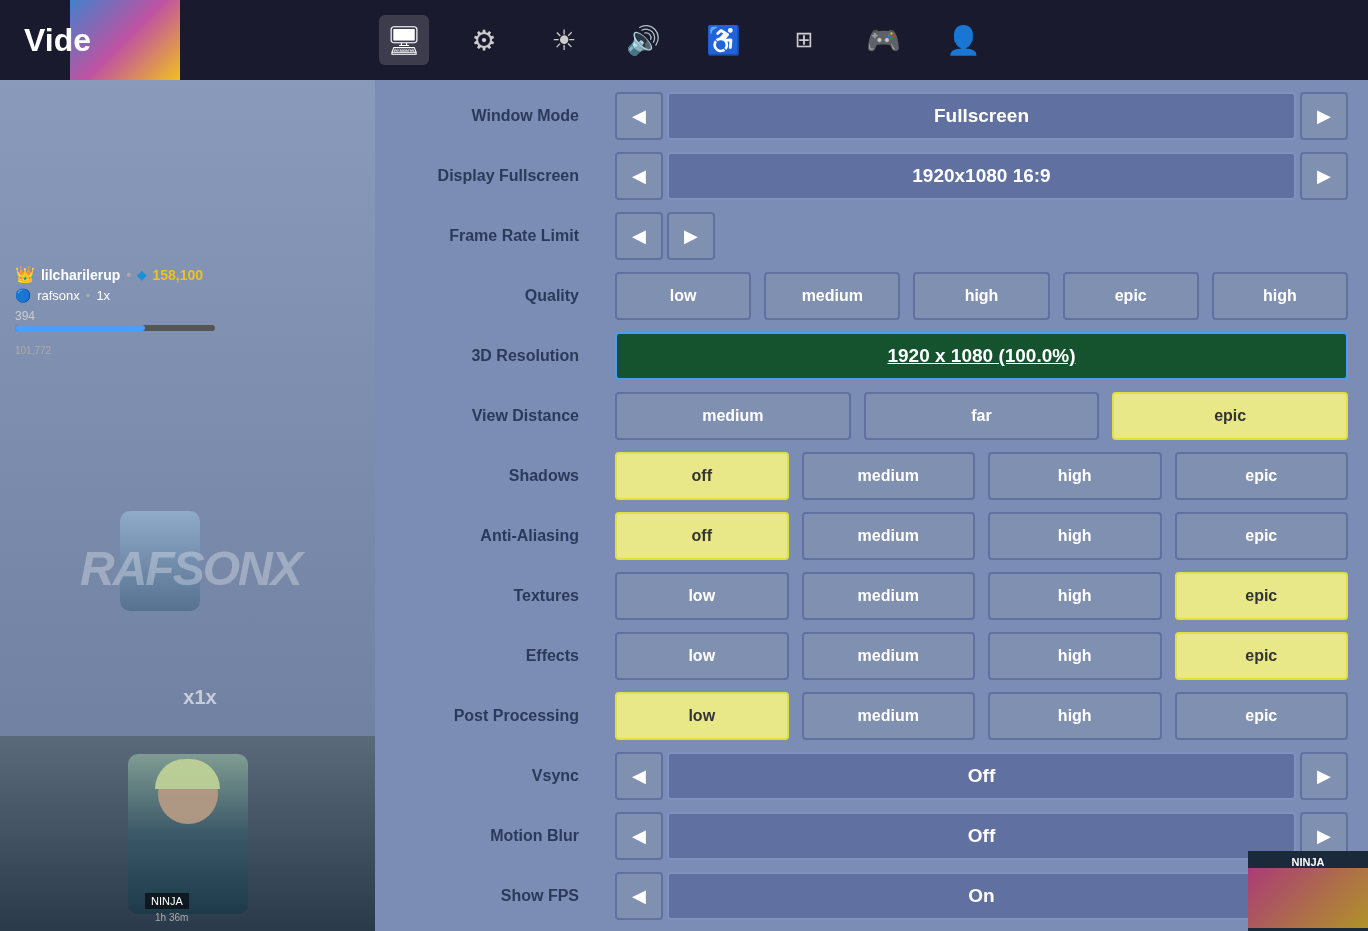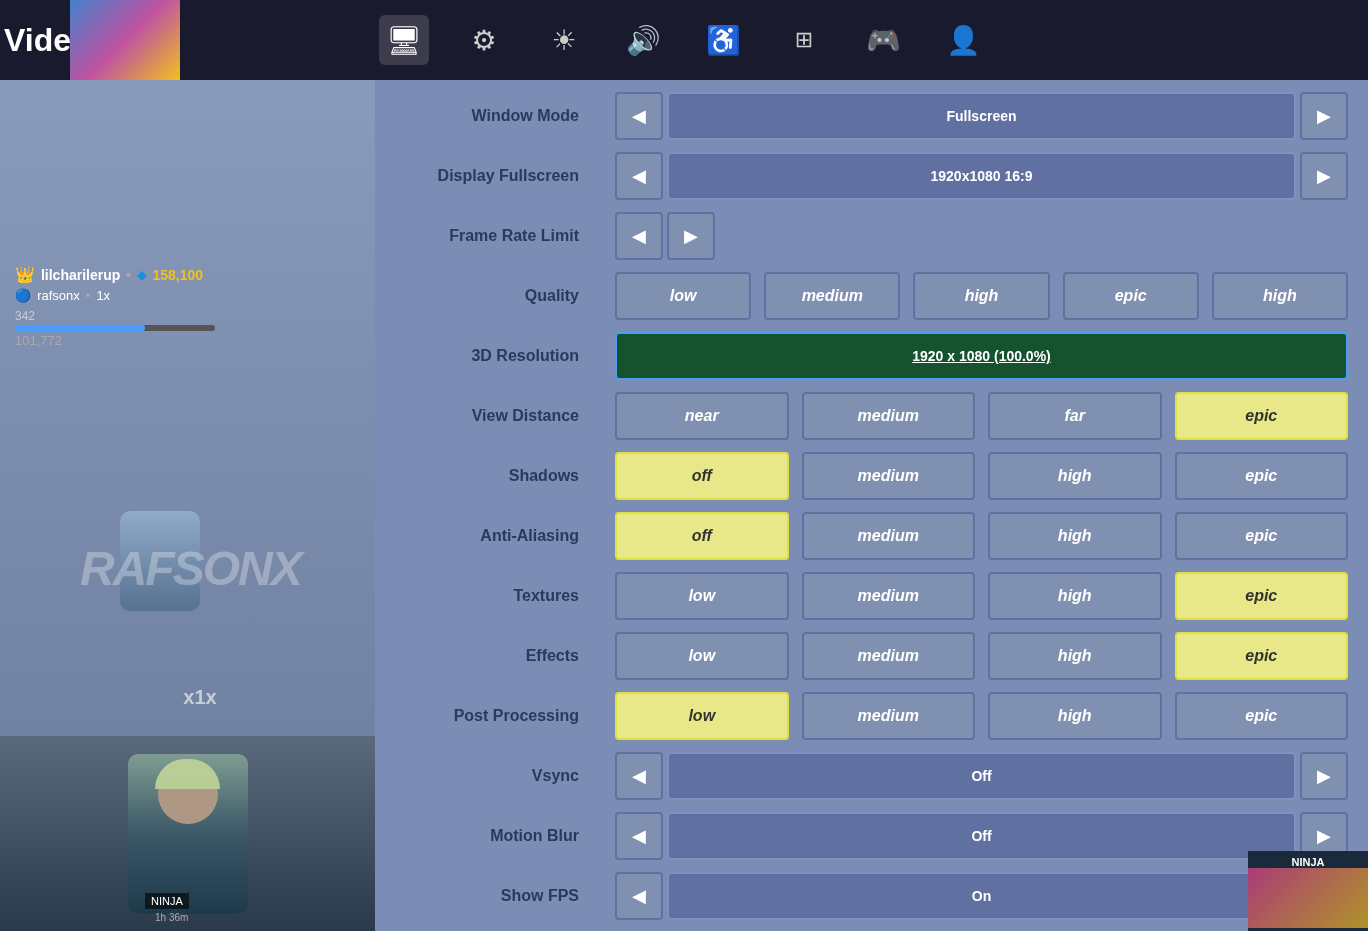--- a/index.html
+++ b/index.html
@@ -18,21 +18,21 @@
       height: 80px;
       background: #1a1a2e;
       display: flex;
       align-items: center;
       position: relative;
     }
     .top-bar-title {
       color: white;
       font-size: 32px;
       font-weight: bold;
-      margin-left: 4px;
+      margin-left: 24px;
       z-index: 2;
     }
     .top-bar-avatar {
       width: 110px;
       height: 80px;
       background: linear-gradient(135deg, #e84393, #1a90d9, #f0c020);
       position: absolute;
       left: 70px;
       top: 0;
       overflow: hidden;
@@ -116,23 +116,23 @@
       border-radius: 3px;
       width: 200px;
     }
     .progress-bar-fill {
       background: #4a9eff;
       height: 6px;
       border-radius: 3px;
       width: 65%;
     }
     .xp-text {
-      font-size: 13px;
+      font-size: 10px;
       color: #aaa;
-      margin-top: 2px;
+      margin-top: 14px;
     }
     
     .character-area {
       position: absolute;
       bottom: 220px;
       left: 60px;
       width: 280px;
       height: 200px;
     }
     .character-text {
@@ -241,39 +241,38 @@
     }
 
     
     .value-display {
       flex: 1;
       height: 48px;
       background: #6070a0;
       border: 2px solid #8090c0;
       border-radius: 4px;
       color: white;
-      font-size: 14px;
+      font-size: 19px;
       font-weight: bold;
       display: flex;
       align-items: center;
       justify-content: center;
     }
     
     .value-display.blue {
       background: #14532d;
       border-color: #4a9ff4;
       text-decoration: underline;
     }
 
     
     .quality-buttons {
       display: flex;
       flex: 1;
       gap: 13px;
-      font-style: italic;
     }
     .quality-btn {
       flex: 1;
       height: 48px;
       background: #8090b0;
       border: 2px solid #6070a0;
       border-radius: 4px;
       color: white;
       font-size: 16px;
       font-weight: bold;
@@ -341,21 +340,21 @@
           <span class="diamond-icon">◆</span>
           <span class="coins">158,100</span>
         </div>
         <div class="user-sub">
           <span style="font-size:13px;">🔵</span>
           <span>rafsonx</span>
           <span style="color:#aaa">•</span>
           <span>1x</span>
         </div>
         <div class="progress-container">
-          <div style="font-size:12px;color:#ccc;margin-bottom:2px;">342</div>
+          <div style="font-size:12px;color:#ccc;margin-bottom:2px;">394</div>
           <div class="progress-bar-bg">
             <div class="progress-bar-fill"></div>
           </div>
           <div class="xp-text">101,772</div>
         </div>
       </div>
 
       <div class="character-area">
 
         <div style="position:absolute;top:0;left:60px;width:80px;height:100px;background:linear-gradient(180deg,#9ab8d8,#4a6888);border-radius:10px;opacity:0.7;"></div>
@@ -420,21 +419,20 @@
       <div class="setting-row">
         <div class="setting-label">3D Resolution</div>
         <div class="setting-control">
           <div class="value-display blue">1920 x 1080 (100.0%)</div>
         </div>
       </div>
       <div class="setting-row">
         <div class="setting-label">View Distance</div>
         <div class="setting-control">
           <div class="quality-buttons">
-            <div class="quality-btn">near</div>
             <div class="quality-btn">medium</div>
             <div class="quality-btn">far</div>
             <div class="quality-btn selected-yellow">epic</div>
           </div>
         </div>
       </div>
       <div class="setting-row">
         <div class="setting-label">Shadows</div>
         <div class="setting-control">
           <div class="quality-buttons">

